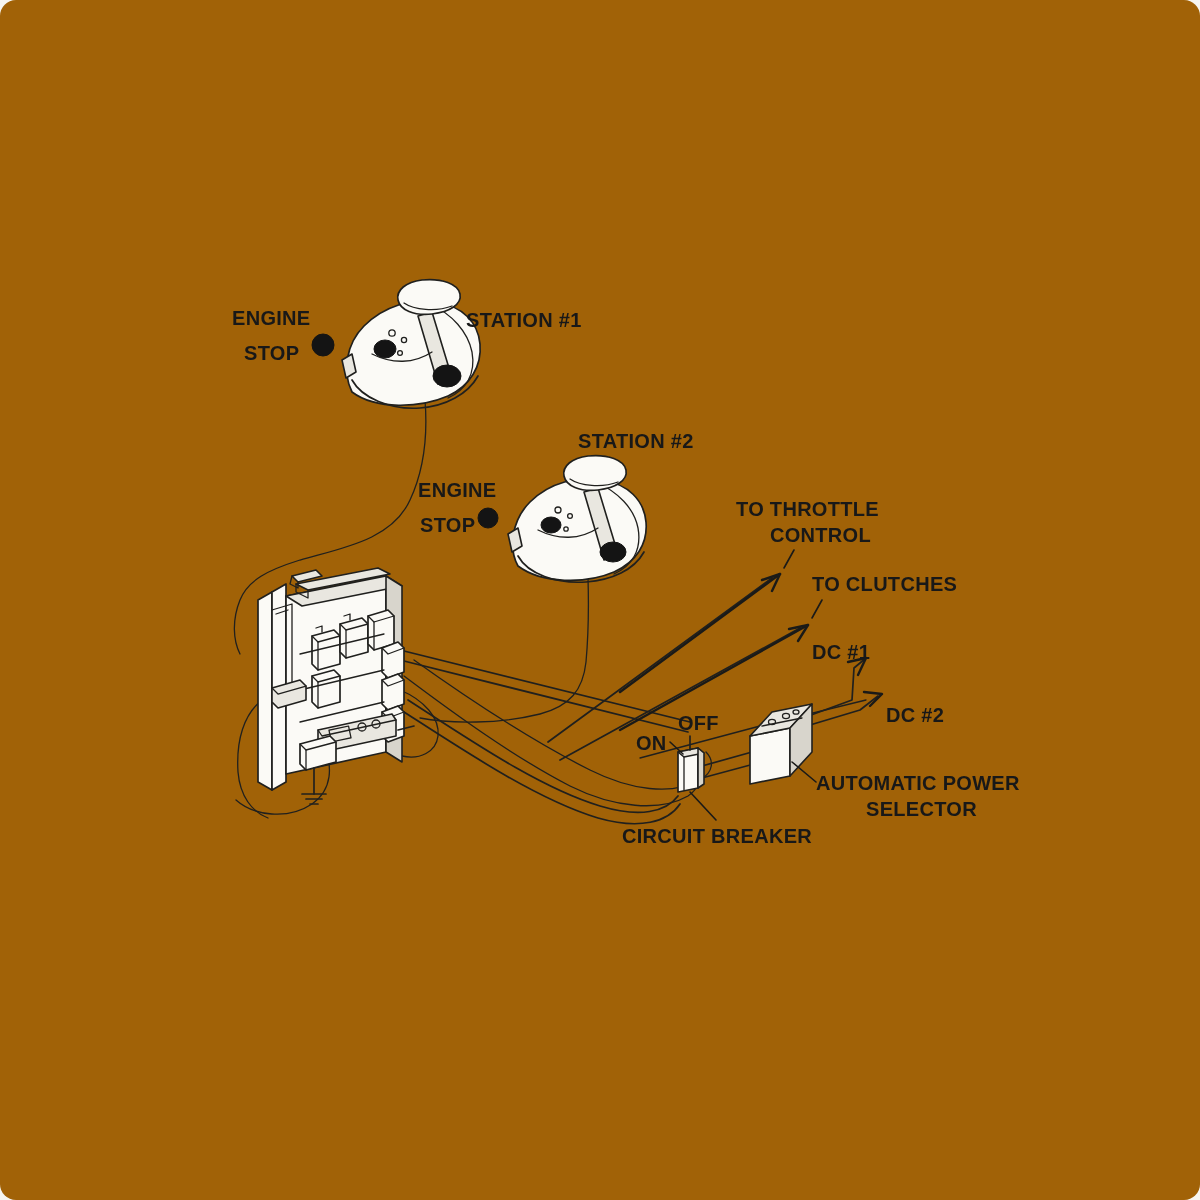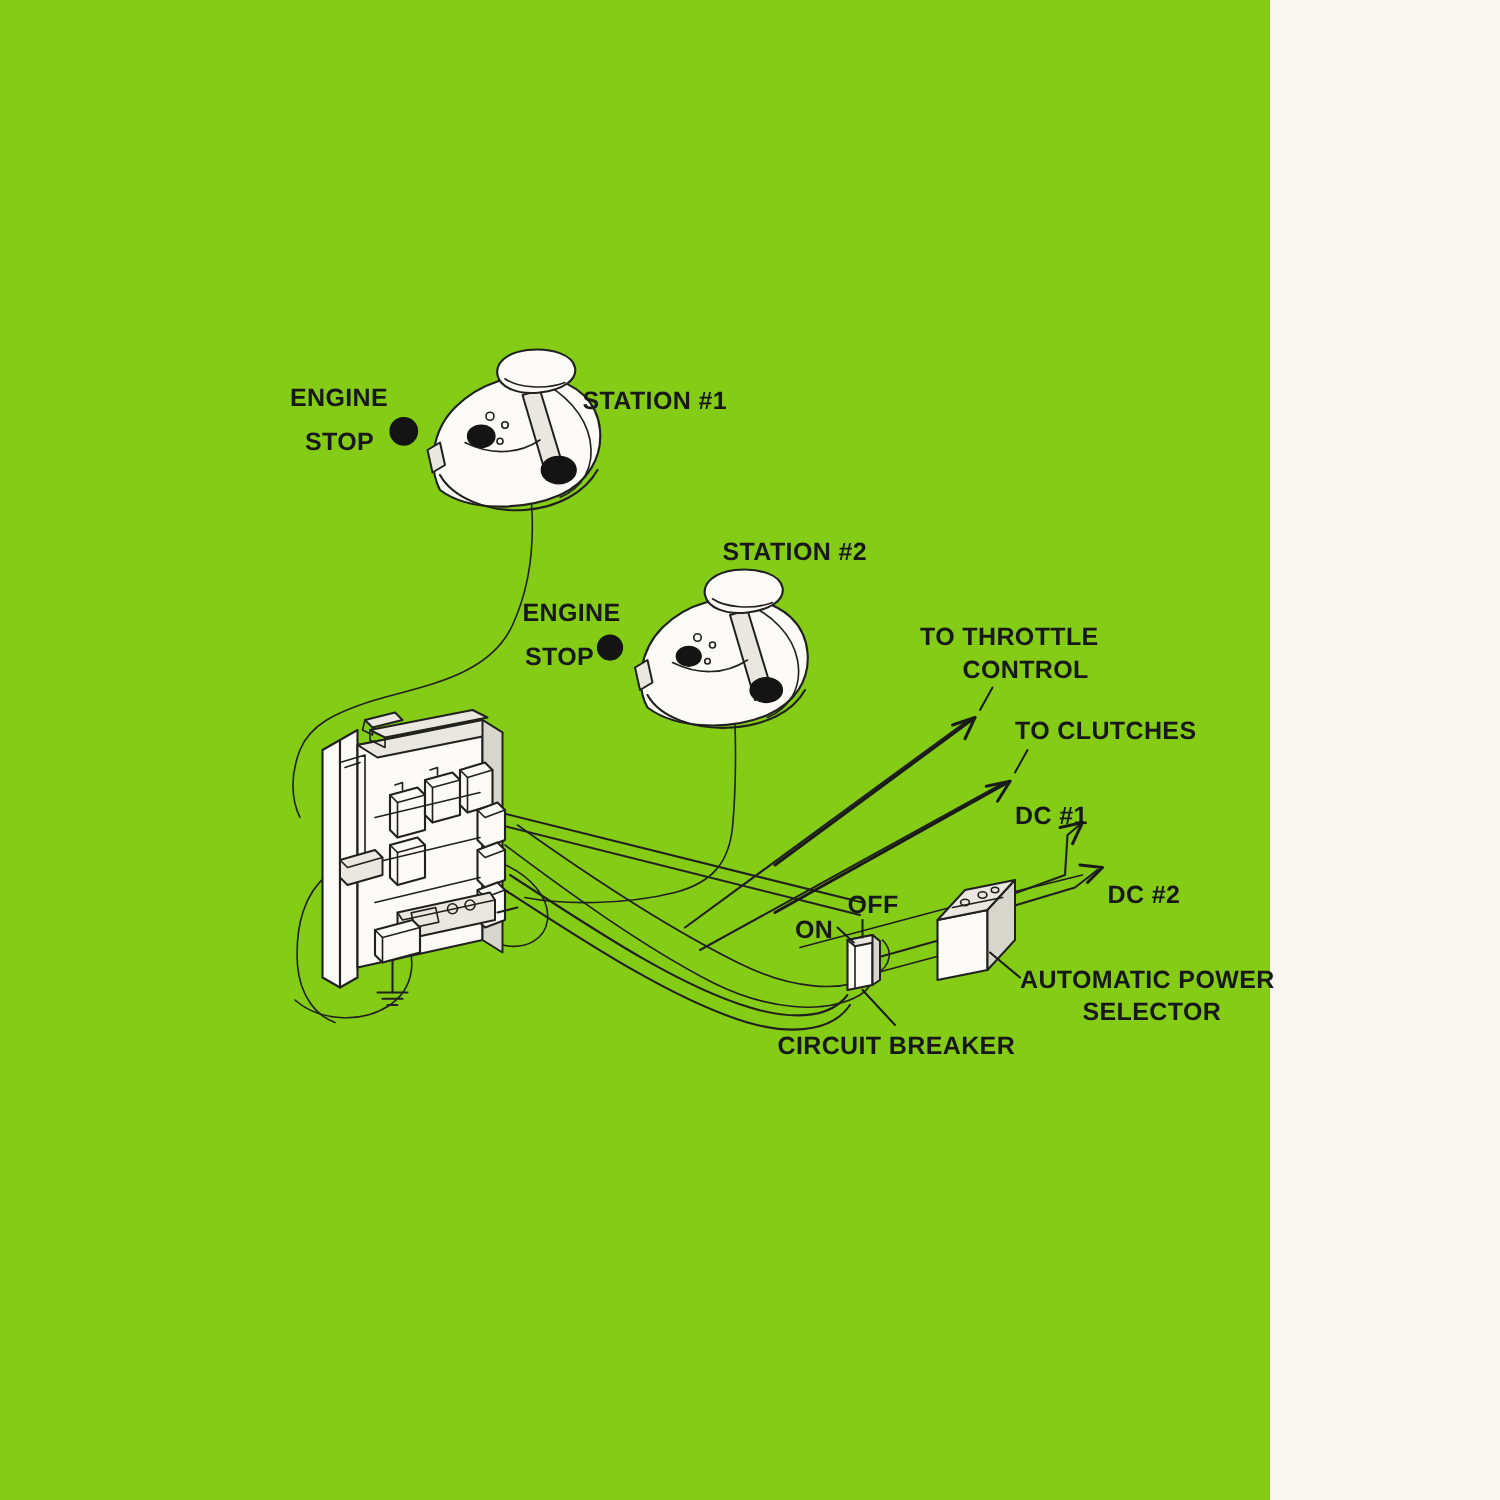--- a/index.html
+++ b/index.html
@@ -9,23 +9,24 @@
     background: #f7f6f1;
   }
   body {
     width: 1200px;
     height: 1200px;
     overflow: hidden;
     font-family: "Liberation Sans", sans-serif;
   }
   #diagram-root {
     position: relative;
-    width: 1016px;
+    width: 1200px;
     height: 1200px;
-    background: #84cc16;
+    background: #a16207;
+    border-radius: 16px;
   }
   svg#diagram-svg {
     position: absolute;
     top: 0;
     left: 0;
     width: 1200px;
     height: 1200px;
     display: block;
   }
   .dlabel {

